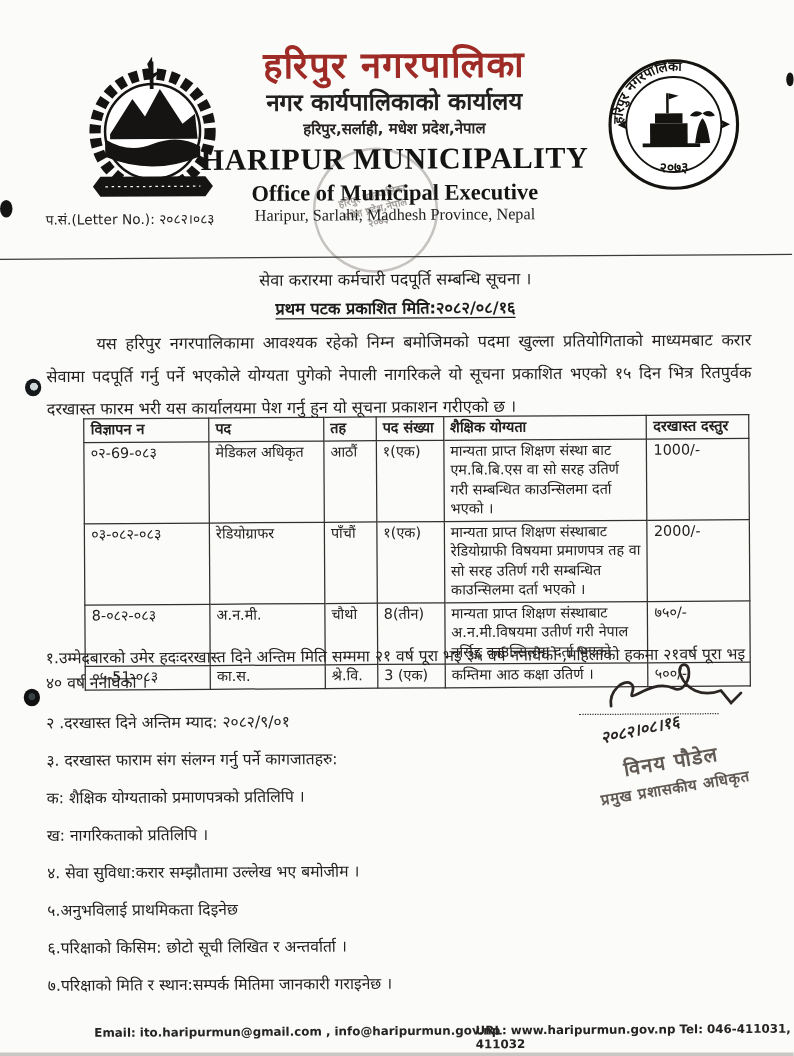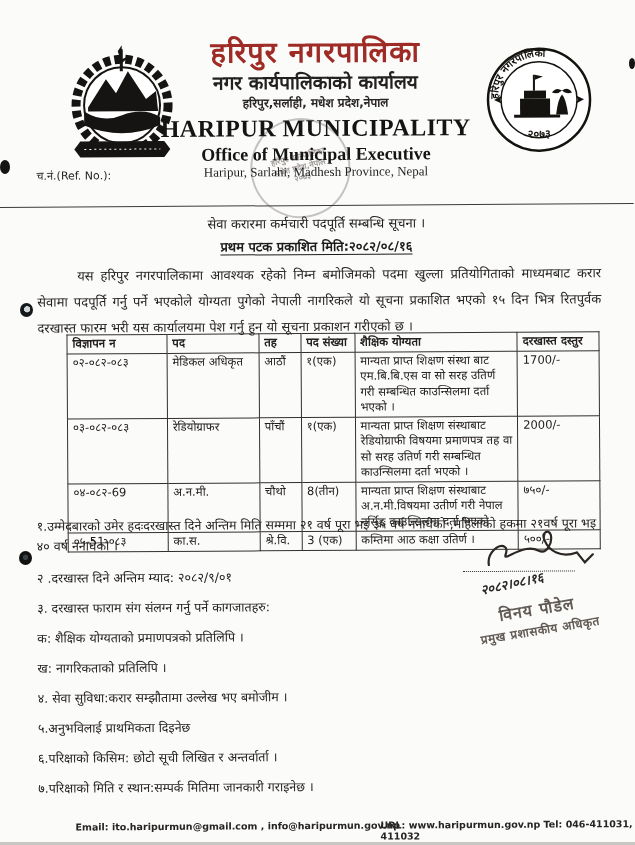--- a/index.html
+++ b/index.html
@@ -125,21 +125,21 @@
     <div class="en-addr">Haripur, Sarlahi, Madhesh Province, Nepal</div>
   </div>
 
   <div class="faint-stamp">
     <span>हरिपुर नगरपालिका</span>
     <span>मधेश प्रदेश,नेपाल</span>
     <span>२०७३</span>
   </div>
 
   <div class="letter-block">
-    <div><span>च.नं.(Ref. No.):</span></div>
+    <div><span>प.सं.(Letter No.):</span> <span>२०८२।०८३</span></div>
   </div>
 
   <div class="hdr-rule"></div>
 
   <div class="subject">सेवा करारमा कर्मचारी पदपूर्ति सम्बन्धि सूचना ।</div>
   <div class="published"><span>प्रथम पटक प्रकाशित मिति:२०८२/०८/१६</span></div>
 
   <div class="body-par">यस हरिपुर नगरपालिकामा आवश्यक रहेको निम्न बमोजिमको पदमा खुल्ला प्रतियोगिताको माध्यमबाट करार सेवामा पदपूर्ति गर्नु पर्ने भएकोले योग्यता पुगेको नेपाली नागरिकले यो सूचना प्रकाशित भएको १५ दिन भित्र रितपुर्वक दरखास्त फारम भरी यस कार्यालयमा पेश गर्नु हुन यो सूचना प्रकाशन गरीएको छ ।</div>
 
   <table class="vac-table">
@@ -154,37 +154,37 @@
     <tbody>
         <tr>
       <th>विज्ञापन न</th>
       <th>पद</th>
       <th>तह</th>
       <th>पद संख्या</th>
       <th>शैक्षिक योग्यता</th>
       <th>दरखास्त दस्तुर</th>
     </tr>
     <tr>
-      <td>०२-०८२-०८३</td>
+      <td>०२-69-०८३</td>
       <td>मेडिकल अधिकृत</td>
       <td>आठौं</td>
       <td>१(एक)</td>
       <td>मान्यता प्राप्त शिक्षण संस्था बाट एम.बि.बि.एस वा सो सरह उतिर्ण गरी सम्बन्धित काउन्सिलमा दर्ता भएको ।</td>
-      <td>1700/-</td>
+      <td>1000/-</td>
     </tr>
     <tr>
       <td>०३-०८२-०८३</td>
       <td>रेडियोग्राफर</td>
       <td>पाँचौं</td>
       <td>१(एक)</td>
       <td>मान्यता प्राप्त शिक्षण संस्थाबाट रेडियोग्राफी विषयमा प्रमाणपत्र तह वा सो सरह उतिर्ण गरी सम्बन्धित काउन्सिलमा दर्ता भएको ।</td>
       <td>2000/-</td>
     </tr>
     <tr>
-      <td>०४-०८२-69</td>
+      <td>8-०८२-०८३</td>
       <td>अ.न.मी.</td>
       <td>चौथो</td>
       <td>8(तीन)</td>
       <td>मान्यता प्राप्त शिक्षण संस्थाबाट अ.न.मी.विषयमा उतीर्ण गरी नेपाल नर्सिङ्ग काउन्सिलमा दर्ता भएको</td>
       <td>७५०/-</td>
     </tr>
     <tr>
       <td>०५-51-०८३</td>
       <td>का.स.</td>
       <td>श्रे.वि.</td>

